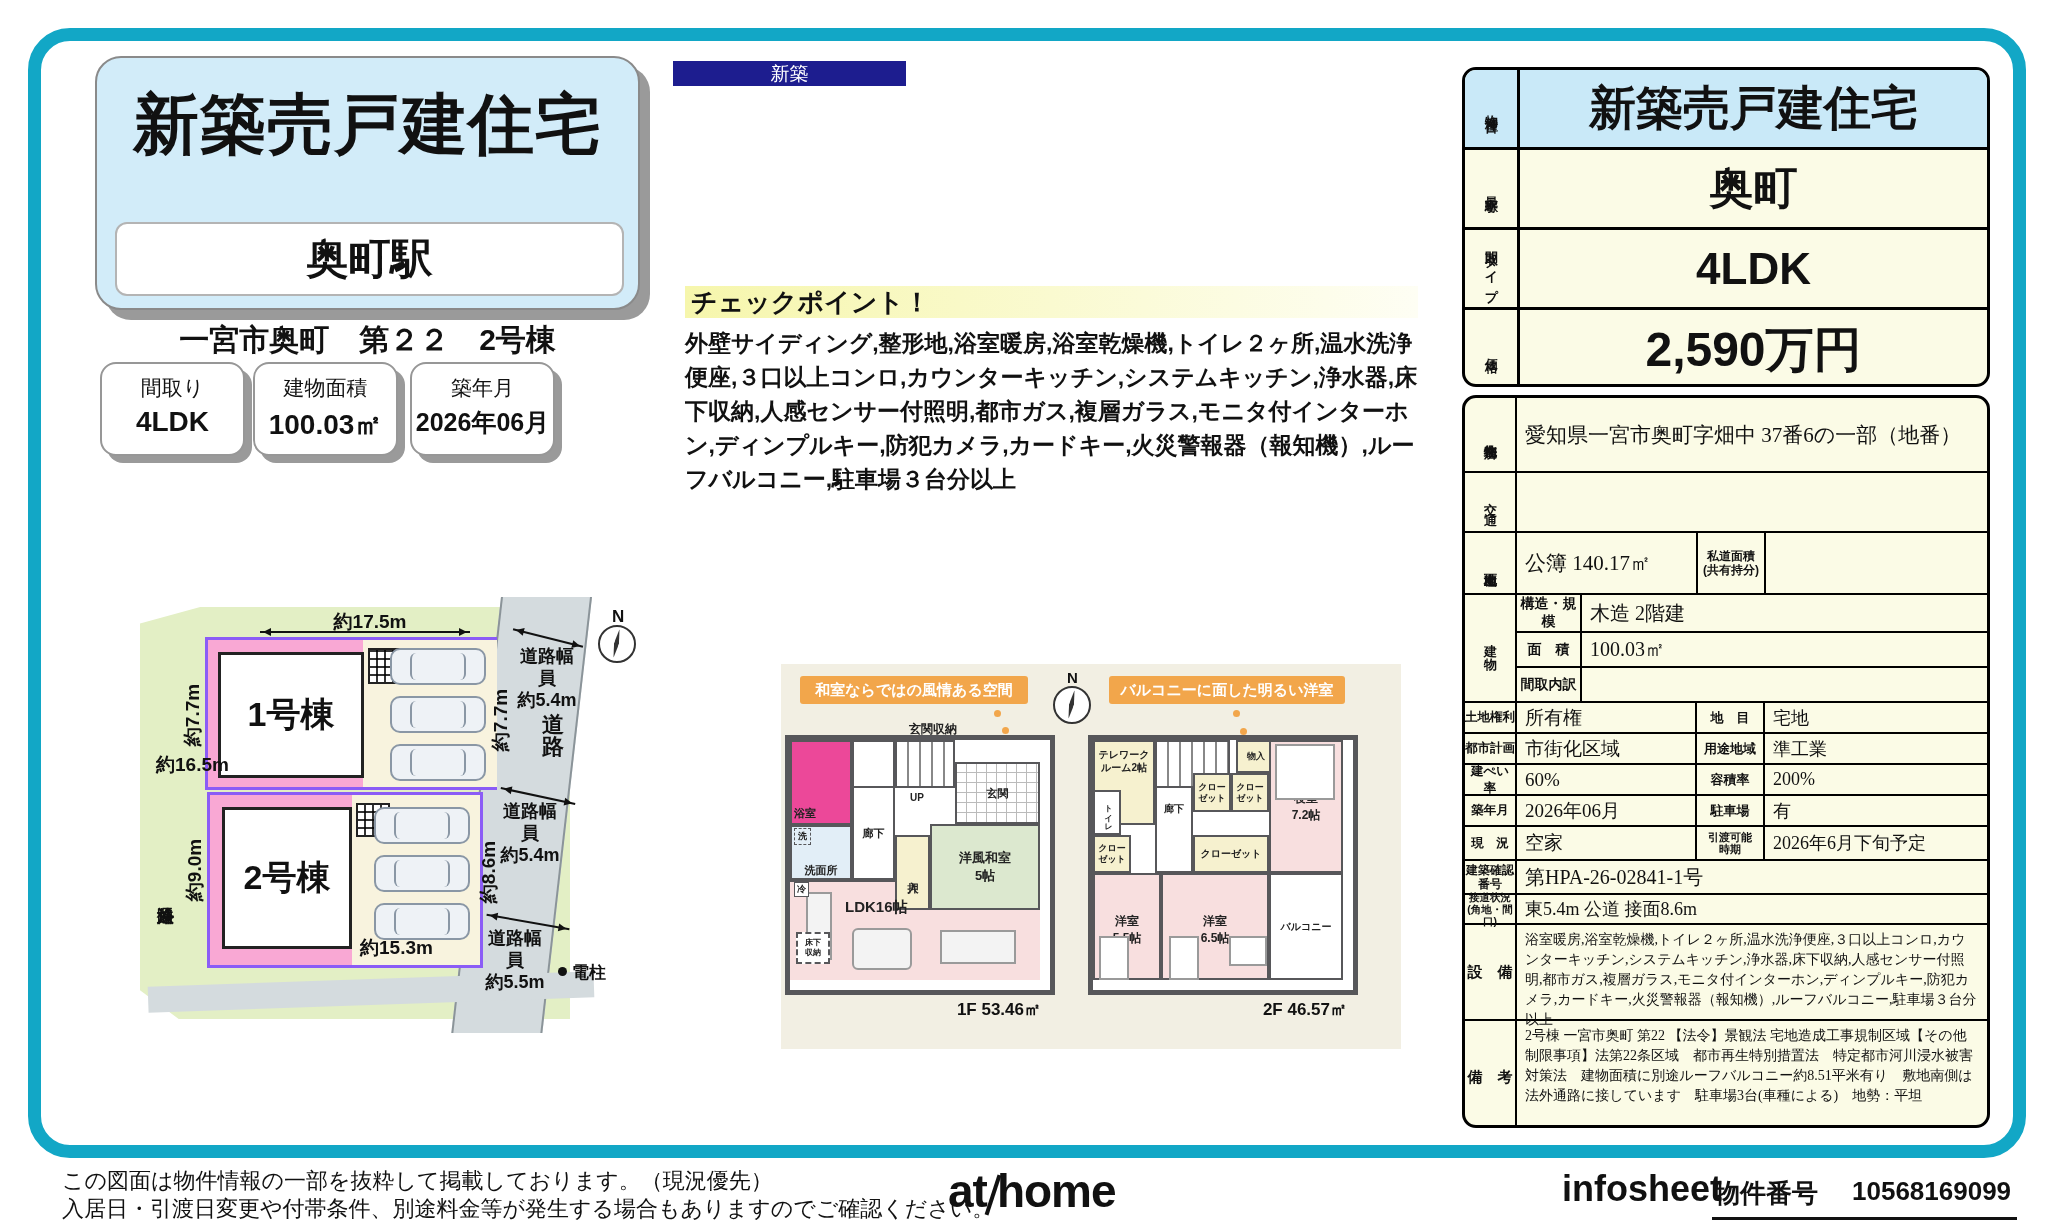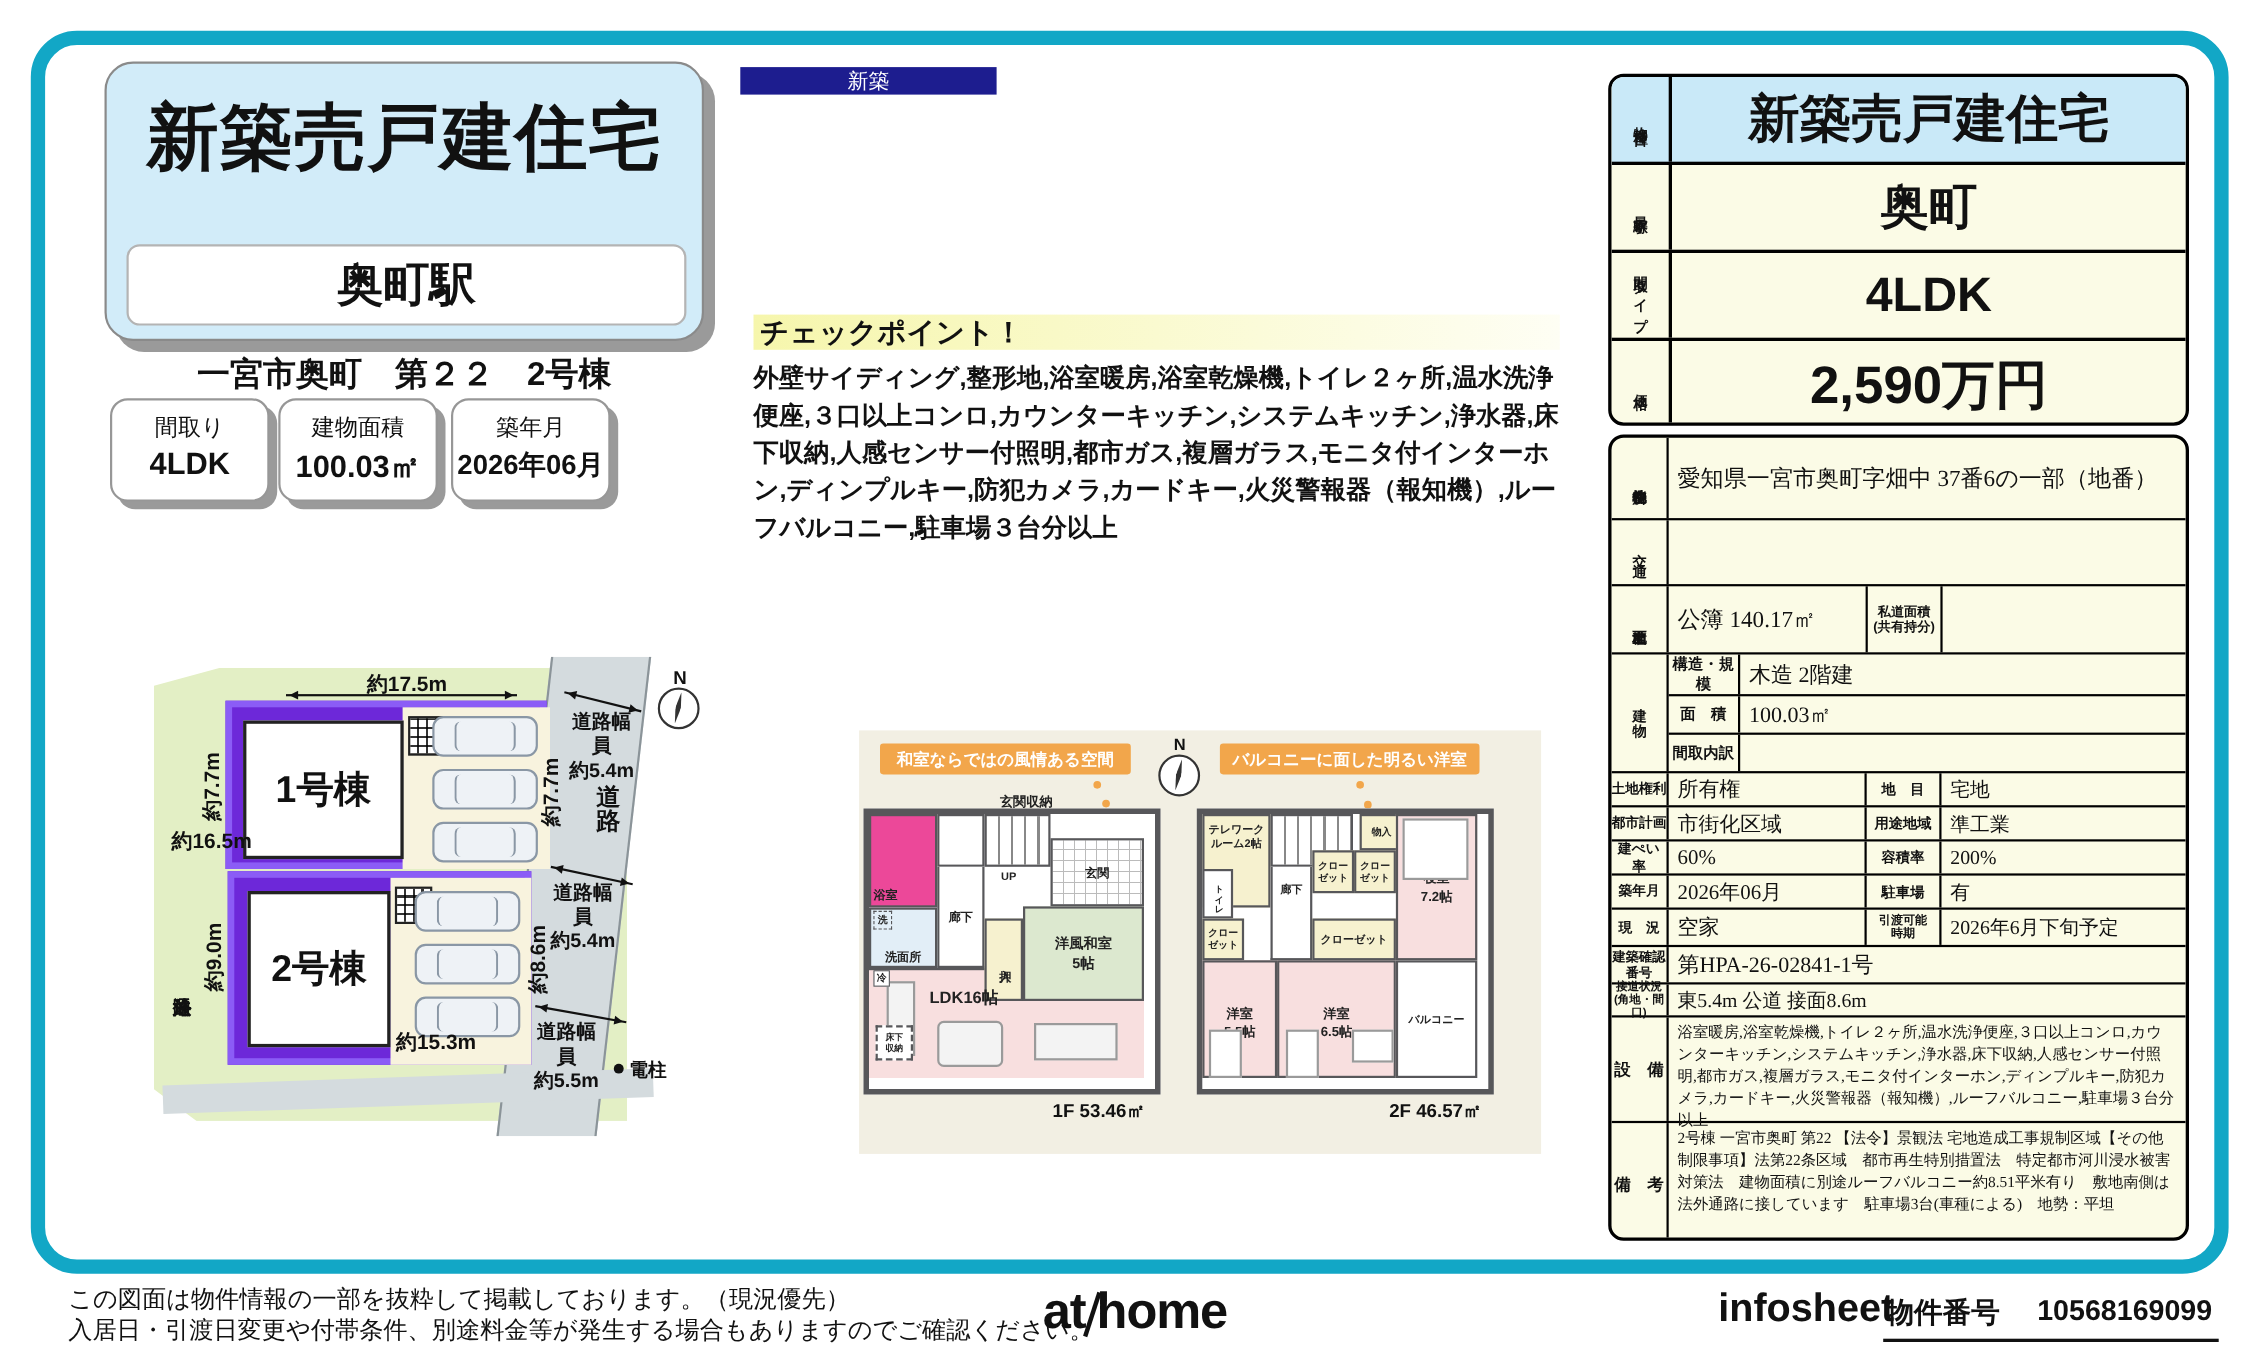--- a/index.html
+++ b/index.html
@@ -35,21 +35,21 @@
   .cp-title{font-size:26px;font-weight:bold;padding-left:6px;}
   .cp-body{left:685px;top:326px;width:737px;font-size:23px;line-height:34px;font-weight:700;}
 
   
   .siteplan{left:140px;top:597px;width:612px;height:436px;overflow:hidden;}
   .sp-green{left:0;top:10px;width:430px;height:412px;background:#e3efc5;
             clip-path:polygon(0 4%,14% 0,100% 0,100% 100%,9% 100%,0 93%);}
   .sp-road{left:361px;top:0;width:91px;height:436px;background:#d4dbde;border-left:2px solid #8b9499;
            border-right:2px solid #8b9499;transform:skewX(-6.5deg);transform-origin:top left;}
   .sp-path{left:8px;top:382px;width:446px;height:26px;background:#d4dbde;transform:rotate(-2deg);}
-  .lot{background:#6d28d9;border:6px solid #8b5cf6;}
+  .lot{background:#f9a8d4;border:3px solid #8b5cf6;}
   .lot1{left:65px;top:40px;width:292px;height:153px;}
   .lot2{left:67px;top:195px;width:276px;height:176px;}
   .bldg{background:#fff;border:3px solid #222;font-size:34px;font-weight:bold;}
   .park{background:#f8f3de;}
   .car{position:absolute;width:92px;height:33px;background:#eef2f6;border:2px solid #8a97a5;border-radius:10px;}
   .car::before{content:"";position:absolute;left:18px;right:18px;top:3px;bottom:3px;
                border-left:2px solid #8a97a5;border-right:2px solid #8a97a5;border-radius:6px;}
   .hatch{background:repeating-linear-gradient(0deg,#fff 0 6px,#333 6px 8px),
                     repeating-linear-gradient(90deg,#fff 0 6px,#333 6px 8px);
          background-blend-mode:multiply;border:2px solid #222;}

